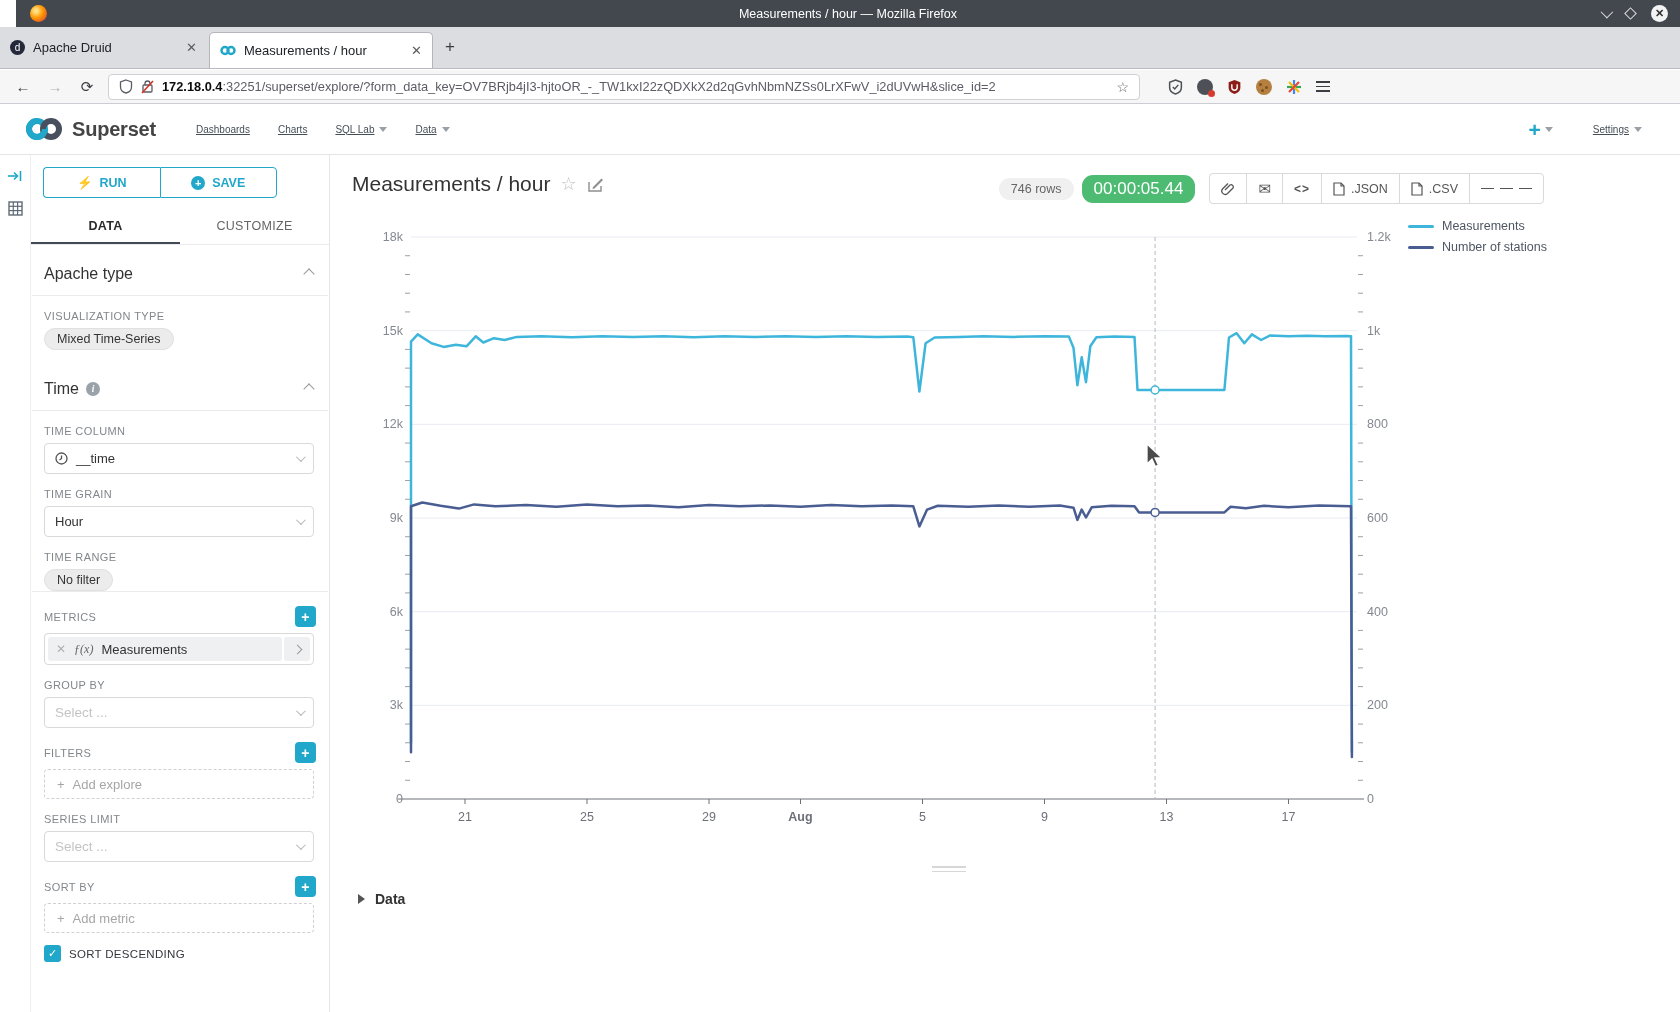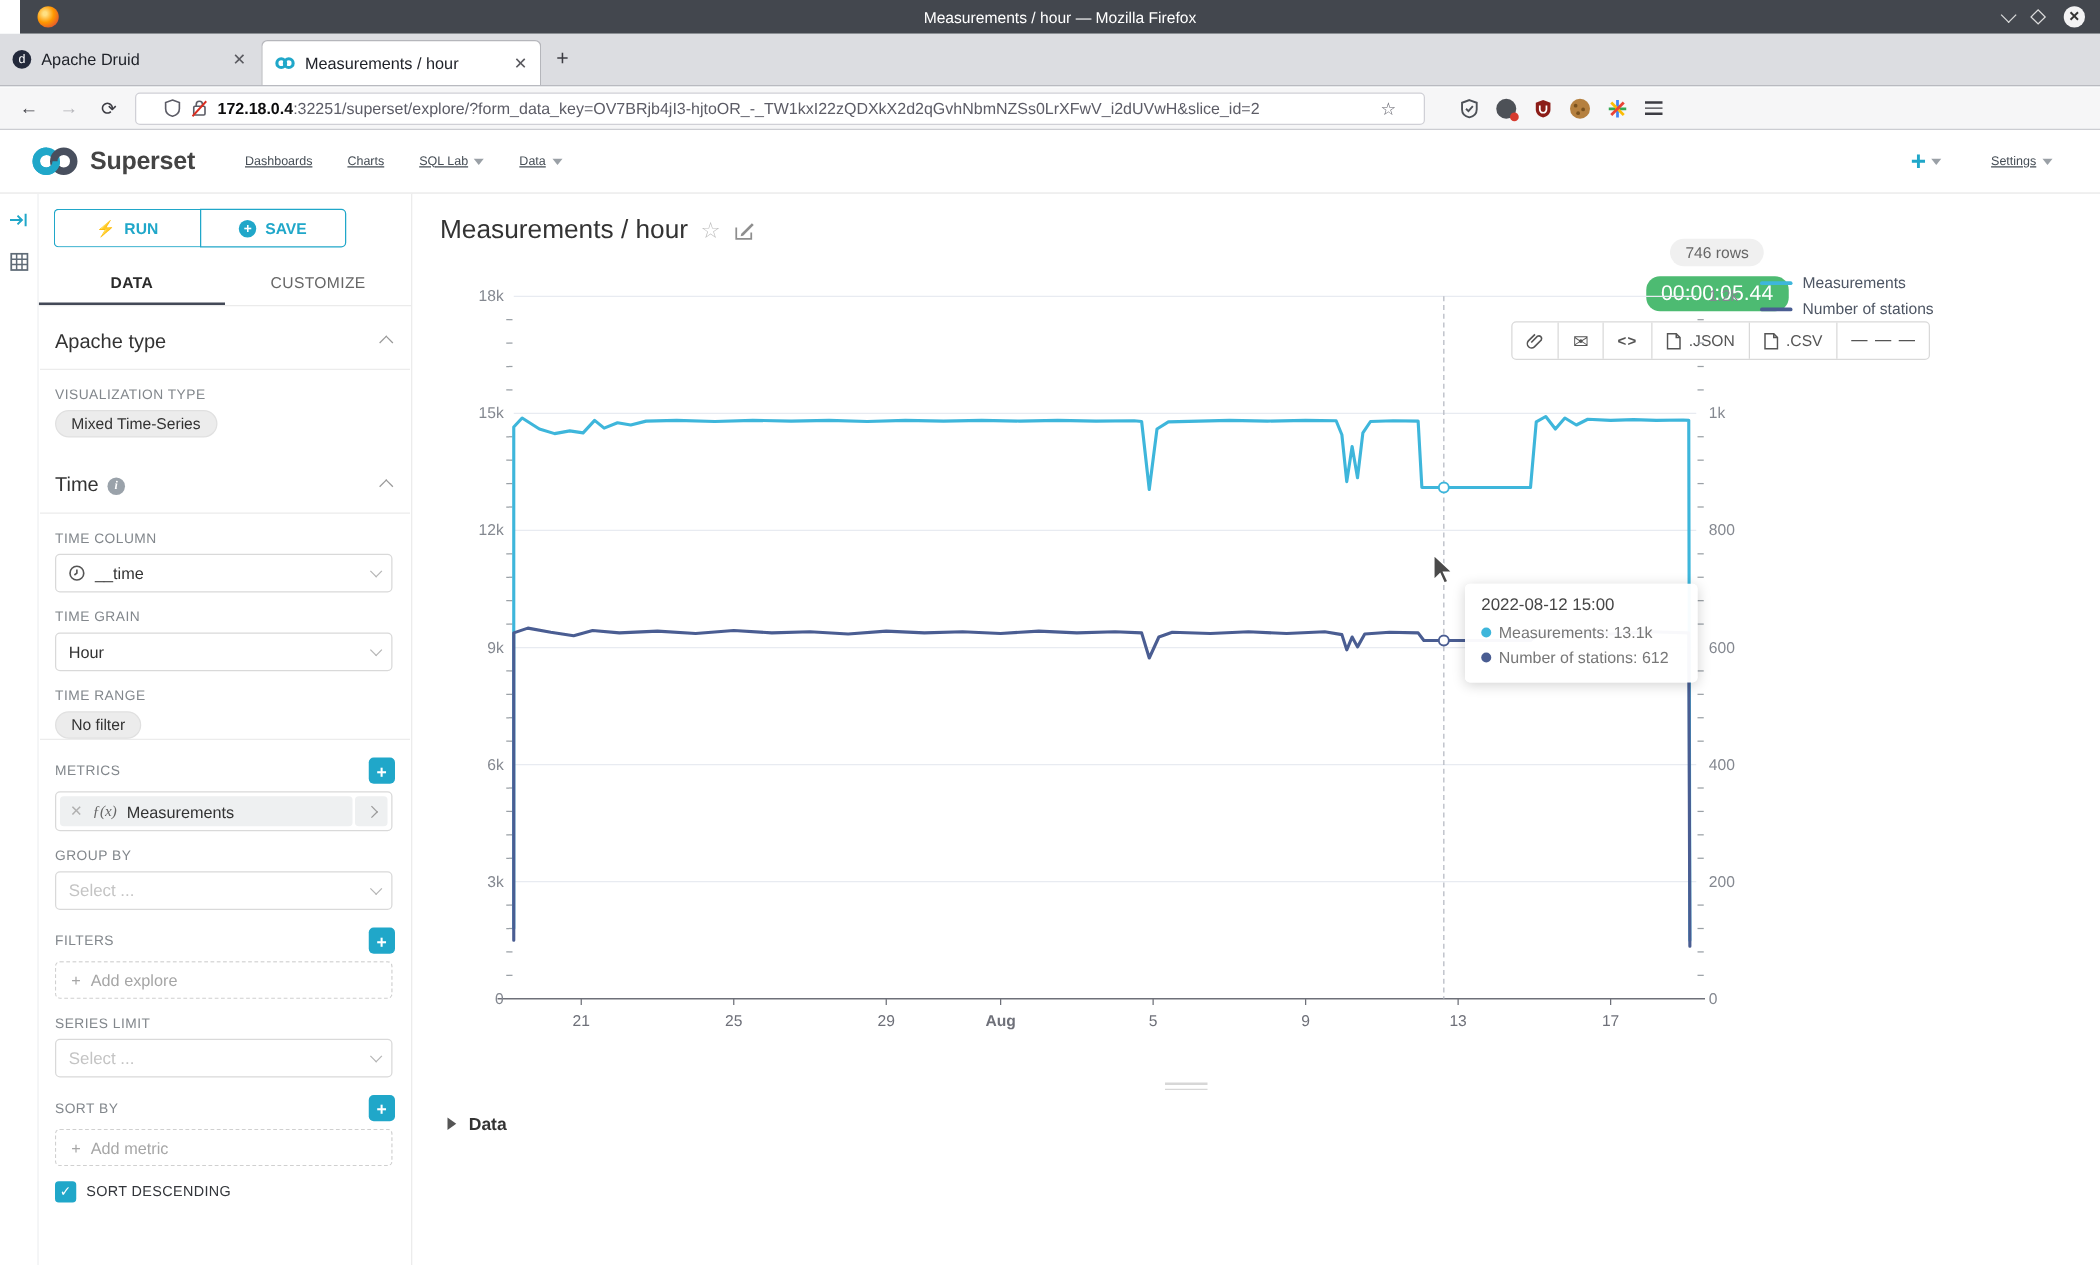--- a/index.html
+++ b/index.html
@@ -27,21 +27,21 @@
   .tab-close { color: #5a5a60; font-size: 13px; }
   .favicon-druid { width: 15px; height: 15px; border-radius: 50%; background: #23293b; color: #fff; font-size: 10px;
     display: flex; align-items: center; justify-content: center; }
   .newtab-btn { font-size: 17px; color: #3c3c43; padding: 0 12px; height: 42px; display: flex; align-items: center; }
 
   .urlrow { position: absolute; top: 70px; left: 0; right: 0; height: 34px; background: #f6f6f7;
     border-bottom: 1px solid #cccdd2; display: flex; align-items: center; padding: 0 12px; gap: 10px; }
   .nav-btn { font-size: 15px; color: #3c3c43; width: 22px; text-align: center; }
   .nav-btn.disabled { color: #b3b3b8; }
   .urlfield { width: 1032px; height: 26px; background: #fff; border: 1px solid #d0d0d6; border-radius: 4px;
-    display: flex; align-items: center; padding: 0 22px; gap: 8px; font-size: 12.8px; }
+    display: flex; align-items: center; padding: 0 10px; gap: 8px; font-size: 12.8px; }
   .url-text { flex: 1; white-space: nowrap; overflow: hidden; color: #5c5c66; }
   .url-host { color: #0c0c0d; font-weight: bold; }
   .url-star { color: #5c5c66; font-size: 14px; }
   .ext-icons { display: flex; align-items: center; gap: 14px; margin-left: 18px; }
   .cookie-ic { width: 16px; height: 16px; border-radius: 50%; background: #b5803f; position: relative; }
   .cookie-ic i { position: absolute; width: 3px; height: 3px; border-radius: 50%; background: #7a521f; }
   .mask-ic { width: 16px; height: 16px; border-radius: 50%; background: #4d5157; position: relative; }
   .mask-ic::after { content: ""; position: absolute; right: -2px; bottom: -2px; width: 7px; height: 7px; border-radius: 50%; background: #d63b2f; }
   .burger { display: inline-block; width: 14px; }
   .burger span { display: block; height: 1.8px; background: #3c3c43; margin: 2.6px 0; }
@@ -99,21 +99,21 @@
   .cb-row { display: flex; align-items: center; gap: 8px; margin: 12px 13px 0; }
   .cb { width: 17px; height: 17px; background: #20A7C9; border-radius: 3px; color: #fff; font-size: 11px;
     display: flex; align-items: center; justify-content: center; }
   .cb-label { font-size: 11.5px; color: #33363b; letter-spacing: 0.3px; }
 
   
   .main { position: absolute; top: 155px; left: 330px; right: 0; bottom: 0; background: #fff; }
   .chart-header { position: absolute; left: 22px; top: 17px; display: flex; align-items: center; gap: 10px; }
   .chart-title { font-size: 21px; color: #333; }
   .hdr-star { color: #bfbfbf; font-size: 18px; }
-  .hdr-right { position: absolute; top: 36px; right: 136px; display: flex; align-items: center; gap: 8px; flex-direction: column; }
+  .hdr-right { position: absolute; top: 18px; right: 136px; display: flex; align-items: center; gap: 8px; }
   .badge-gray { background: #f0f0f0; border-radius: 11px; padding: 4px 12px; font-size: 12.5px; color: #666; }
   .badge-green { background: #4dbb72; border-radius: 11px; padding: 4px 12px; font-size: 17px; color: #fff; }
   .btn-group { display: flex; border: 1px solid #d9d9d9; border-radius: 4px; height: 31px; margin-left: 6px; background: #fff; }
   .bg-item { display: flex; align-items: center; justify-content: center; gap: 6px; padding: 0 11px;
     border-right: 1px solid #d9d9d9; font-size: 12.5px; color: #555; }
   .bg-item:last-child { border-right: none; }
   .code-ic { font-size: 12px; color: #555; letter-spacing: 1px; font-weight: bold; }
   .mail-ic { font-size: 15px; color: #555; }
   .mini-burger span { display: block; width: 13px; height: 1.7px; background: #555; margin: 2.5px 0; }
 
@@ -499,27 +499,20 @@
         <div class="legend-row">
           <span class="legend-swatch" style="background: rgb(62, 182, 219);"></span>
           <span class="legend-label">Measurements</span>
         </div>
         <div class="legend-row">
           <span class="legend-swatch" style="background: rgb(74, 93, 146);"></span>
           <span class="legend-label">Number of stations</span>
         </div>
       </div>
 
-    <div class="tooltip">
-      <div class="tt-title">2022-08-12 15:00</div>
-      <div id="tooltip-rows">
-          <div class="tt-row"><span class="tt-dot" style="background: rgb(62, 182, 219);"></span>Measurements: 13.1k</div>
-          <div class="tt-row"><span class="tt-dot" style="background: rgb(74, 93, 146);"></span>Number of stations: 612</div>
-        </div>
-    </div>
 
     <svg class="cursor" width="20" height="26" viewBox="0 0 20 26">
       <polygon points="1,1 1,21 6,16.2 9.4,23.6 12.4,22.2 9,14.9 16,14.9" fill="#4a4a4a" stroke="#fff" stroke-width="1.3"></polygon>
     </svg>
 
     <div class="drag-handle">
         <span></span>
         <span></span>
       </div>
 

